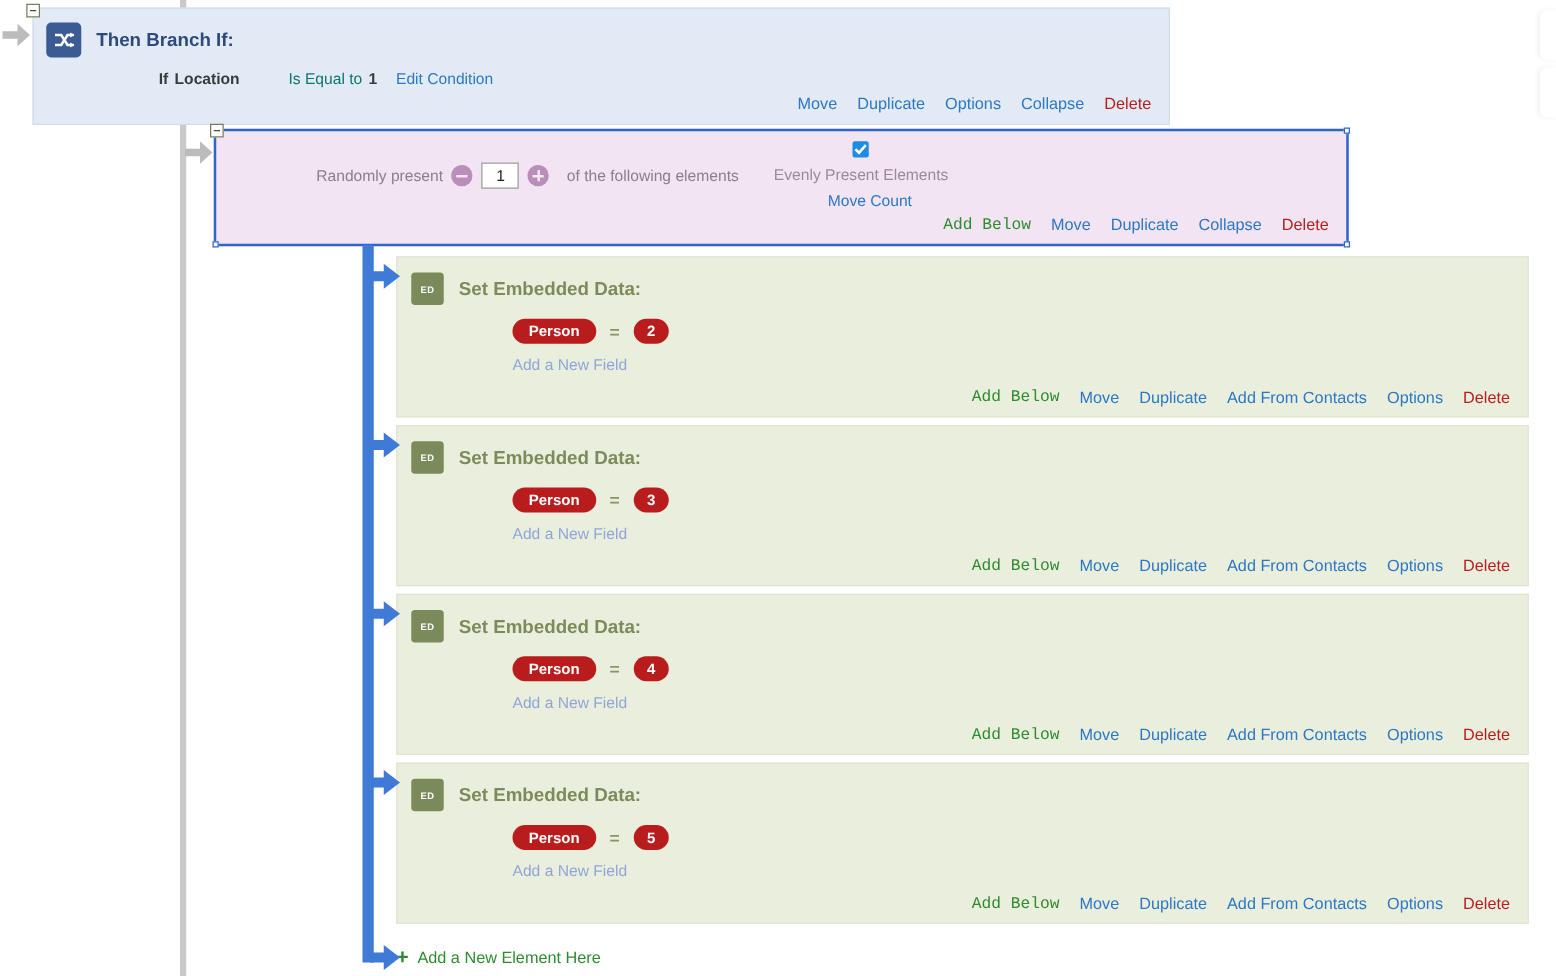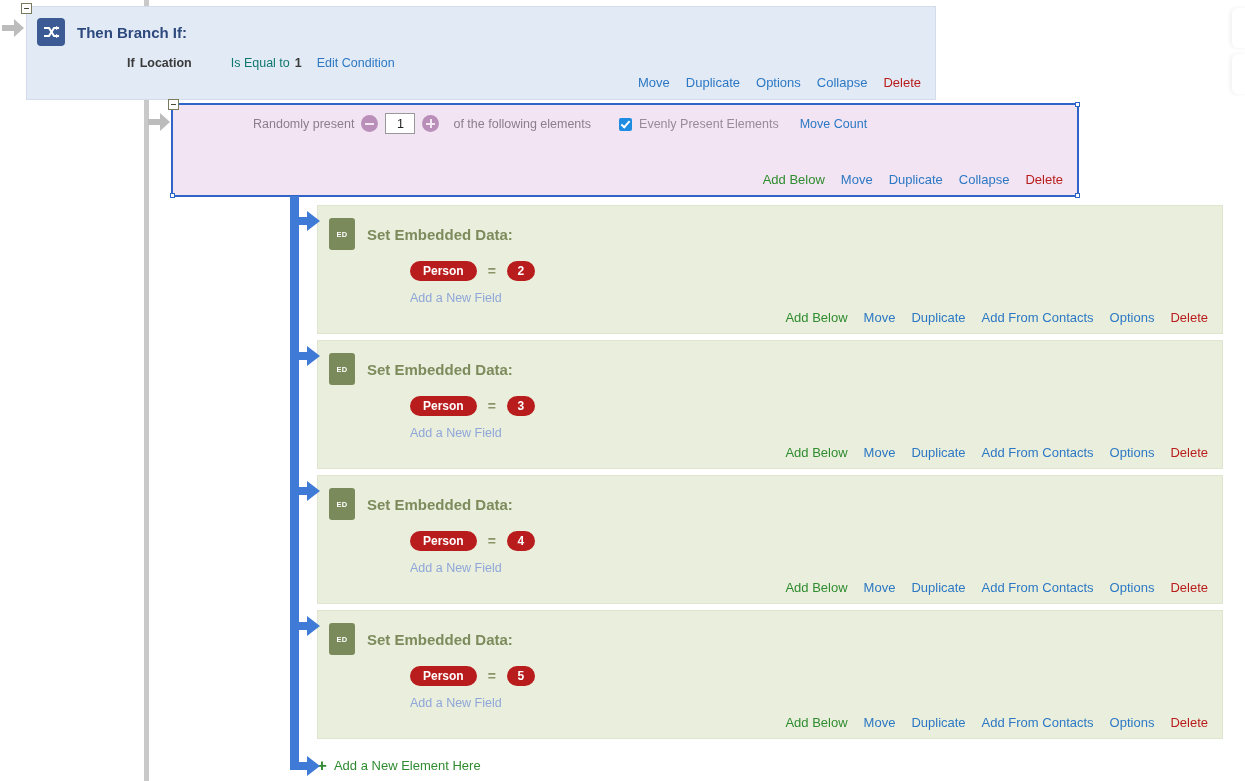--- a/index.html
+++ b/index.html
@@ -103,21 +103,21 @@
     display: flex;
     align-items: center;
     justify-content: center;
     flex: none;
   }
   .icon-tile.blue { background: #3c5a93; }
   .icon-tile.purple { background: #925d96; }
   .icon-tile.olive {
     background: #7b8a5a;
     width: 26px;
-    height: 32px;
+    height: 26px;
     border-radius: 3px;
   }
   .card-title {
     font-size: 15px;
     font-weight: bold;
     margin-left: 12px;
   }
   .card-title.blue { color: #2e4a7d; }
   .card-title.purple { color: #8b5592; }
   .card-title.olive { color: #7d8b5c; font-size: 15px; }
@@ -136,21 +136,21 @@
   .branch-cond .val { font-weight: bold; color: #3a3a3a; }
 
   
   .link-row {
     position: absolute;
     display: flex;
     gap: 16px;
     font-size: 13px;
   }
   .lnk { color: #2c78c4; cursor: pointer; white-space: nowrap; }
-  .lnk.green { color: #2f8b2f; }
+  .lnk.green { color: #2f8b2f; font-family: Liberation Mono, monospace; }
   .lnk.red { color: #b91c1c; }
 
   
   .rand-card {
     left: 171px;
     top: 103px;
     width: 908px;
     height: 94px;
     background: #f2e4f2;
     border: 2px solid #2f64c8;
@@ -204,23 +204,24 @@
     background: #fff;
     text-align: center;
     font-size: 12.5px;
     color: #222;
     font-family: "Liberation Sans", sans-serif;
     box-sizing: border-box;
     padding: 0;
   }
   .evenly-wrap {
     display: flex;
-    align-items: flex-end;
+    align-items: center;
     margin-left: 28px;
     gap: 7px;
+    flex-direction: column;
   }
   .cbx {
     width: 13px; height: 13px;
     background: #1e8ce0;
     border-radius: 2px;
     position: relative;
     cursor: pointer;
     flex: none;
   }
   .cbx::after {

